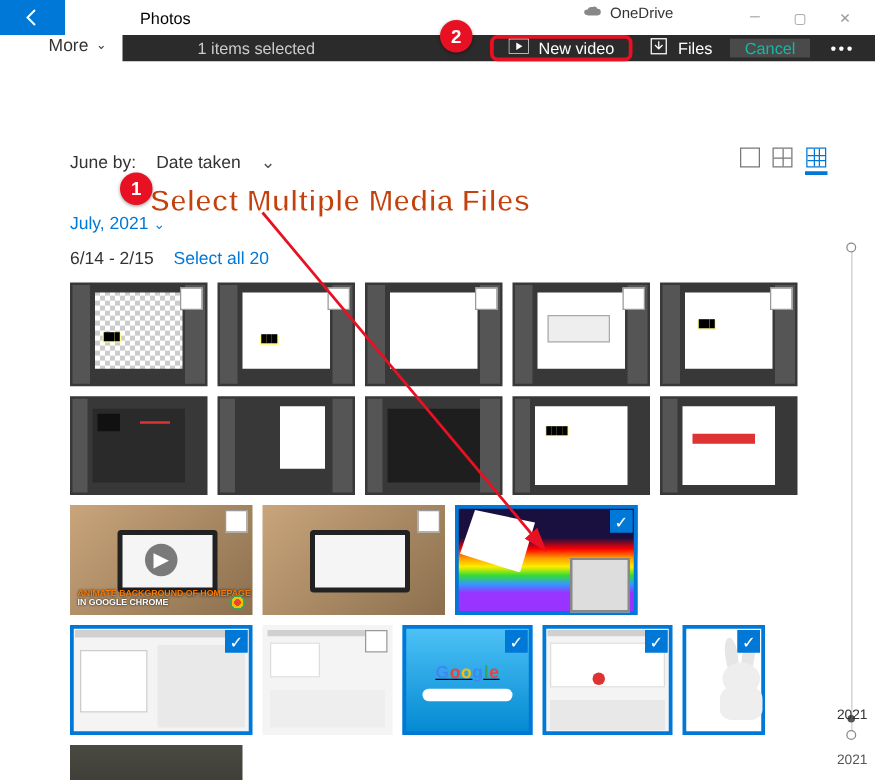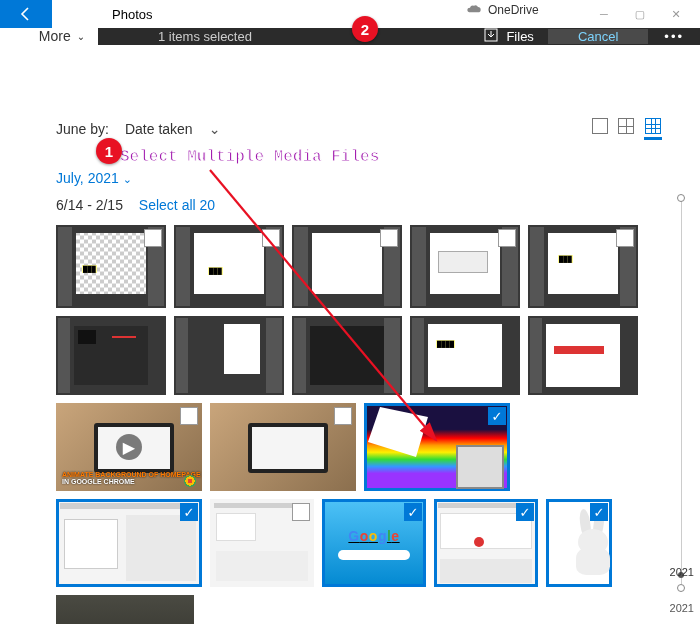--- a/index.html
+++ b/index.html
@@ -15,21 +15,21 @@
   .win-controls { position: absolute; right: 6px; top: 0; display: flex; }
   .win-btn { width: 36px; height: 28px; display: flex; align-items: center; justify-content: center; color: #999; font-size: 11px; }
 
   
   .actionbar { position: absolute; top: 28px; left: 0; right: 0; height: 48px; display: flex; align-items: flex-start; margin-left: 26px; }
   .more-btn { width: 72px; display: flex; align-items: center; justify-content: center; color: #333; font-size: 14px; background: #fff; }
   .dark-segment { flex: 1; background: #2b2b2b; display: flex; align-items: center; }
   .selection-count { color: #ccc; font-size: 13px; margin-left: 60px; }
   .spacer { flex: 1; }
   .action-btn { display: flex; align-items: center; justify-content: center; color: #fff; font-size: 13px; padding: 0 14px; height: 100%; gap: 8px; }
-  .action-btn.cancel { background: #4a4a4a; color: #7dd3fc; padding: 0 30px; }
+  .action-btn.cancel { background: #4a4a4a; color: #14b8a6; padding: 0 12px; }
   .action-btn.more { padding: 0 16px; letter-spacing: 2px; }
   .newvideo-wrap { border: 3px solid #e81123; border-radius: 6px; display: flex; align-items: center; height: 100%; padding: 0 12px; gap: 8px; color: #fff; font-size: 13px; position: relative; }
 
   
   .step-badge { position: absolute; width: 26px; height: 26px; border-radius: 50%; background: #e81123; color: #fff; font-weight: bold; font-size: 15px; display: flex; align-items: center; justify-content: center; box-shadow: 0 1px 3px rgba(0,0,0,.4); z-index: 30; }
   .badge-1 { left: 96px; top: 138px; }
   .badge-2 { left: 352px; top: 16px; }
 
   
   .content { position: absolute; top: 118px; left: 56px; right: 36px; bottom: 0; }
@@ -43,21 +43,21 @@
   .vi.grid2 { border: 1px solid #777; }
   .vi.grid2 .gl { position: absolute; background: #777; width: 1px; height: 100%; left: 50%; }
   .vi.grid2 .gh { position: absolute; background: #777; height: 1px; width: 100%; top: 50%; }
   .vi.grid3 { border: 1px solid #0078d7; position: relative; }
   .vi.grid3 .l { position: absolute; background: #0078d7; }
   .vi.grid3 .v1 { width: 1px; height: 100%; left: 33%; }
   .vi.grid3 .v2 { width: 1px; height: 100%; left: 66%; }
   .vi.grid3 .h1 { height: 1px; width: 100%; top: 33%; }
   .vi.grid3 .h2 { height: 1px; width: 100%; top: 66%; }
 
-  .annotation { position: absolute; left: 120px; top: 148px; font-size: 16px; font-weight: 700; color: #a21caf; -webkit-text-stroke: 1px #fff; text-shadow: 0 0 2px #fff, 0 0 2px #fff; z-index: 25; white-space: nowrap; font-family: Liberation Mono, monospace; }
+  .annotation { position: absolute; left: 120px; top: 148px; font-size: 24px; font-weight: 700; color: #c2410c; -webkit-text-stroke: 1px #fff; text-shadow: 0 0 2px #fff, 0 0 2px #fff; z-index: 25; white-space: nowrap; }
 
   .month-link { color: #0078d7; font-size: 14px; margin-top: 30px; display: inline-block; }
   .month-chev { color: #0078d7; margin-left: 4px; font-size: 11px; }
   .date-row { margin-top: 10px; font-size: 14px; color: #333; }
   .date-row .select-all { color: #0078d7; margin-left: 12px; }
 
   .grid { display: flex; flex-wrap: wrap; gap: 8px; margin-top: 12px; width: 600px; }
   .thumb { width: 110px; height: 83px; background: #3a3a3a; position: relative; overflow: hidden; border: 0; }
   .thumb.row2 { height: 79px; }
   .thumb.row3 { width: 146px; height: 88px; }
@@ -139,20 +139,29 @@
 </div>
 
 <div class="actionbar">
   <div class="more-btn">
     <span>More</span>
     <span style="margin-left:6px;font-size:10px;">⌄</span>
   </div>
   <div class="dark-segment">
     <div class="selection-count">1 items selected</div>
     <div class="spacer"></div>
+    <div class="newvideo-wrap">
+      <span>
+        <svg width="16" height="12" viewBox="0 0 16 12">
+            <rect x="0" y="0" width="16" height="12" fill="none" stroke="#fff"></rect>
+            <polygon points="6,3 11,6 6,9" fill="#fff"></polygon>
+          </svg>
+      </span>
+      <span>New video</span>
+    </div>
     <div class="action-btn">
       <span>
         <svg width="14" height="14" viewBox="0 0 14 14">
             <rect x="1" y="1" width="12" height="12" fill="none" stroke="#fff"></rect>
             <path d="M7 3 V9 M4 6 L7 9 L10 6" stroke="#fff" fill="none"></path>
           </svg>
       </span>
       <span>Files</span>
     </div>
     <div class="action-btn cancel">

